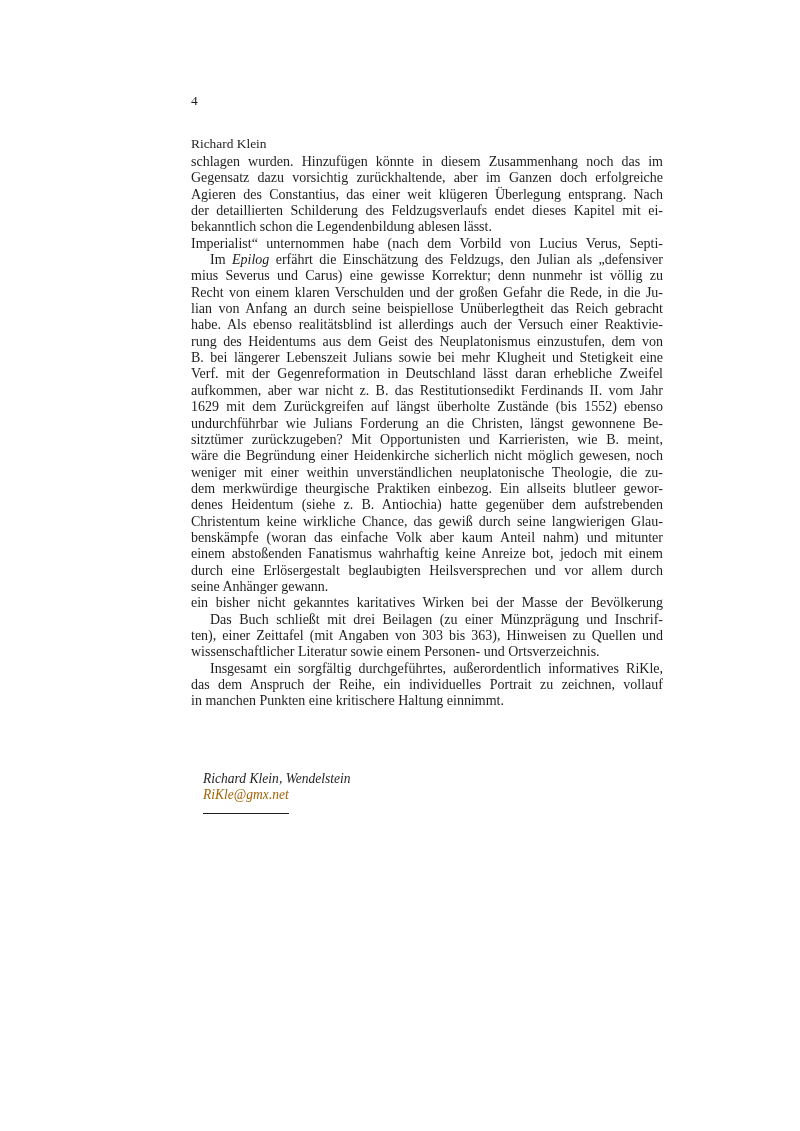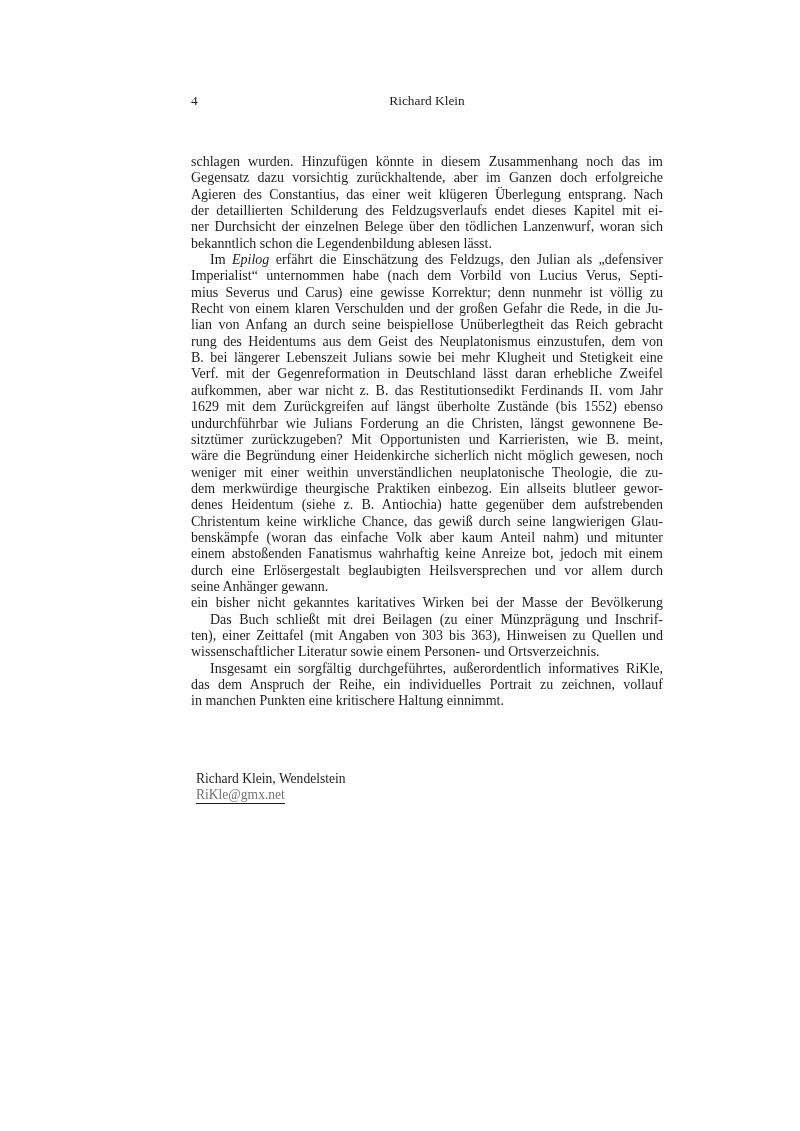--- a/index.html
+++ b/index.html
@@ -33,21 +33,22 @@
     }
     .running-head .page-num {
       position: absolute;
       left: 0;
       top: 0;
     }
     .running-head .running-title {
       position: absolute;
       left: 0;
       right: 0;
-      text-align: center;
+      text-align: left;
+      margin-top: 43px;
     }
     .body-text {
       position: absolute;
       top: 154px;
       left: 0;
       width: 472px;
       font-family: "Liberation Serif", serif;
       font-size: 14px;
       line-height: 16.35px;
     }
@@ -64,64 +65,65 @@
     }
     .line.indent {
       padding-left: 19px;
     }
     .line em {
       font-style: italic;
     }
     .signature {
       position: absolute;
       top: 771px;
-      left: 5px;
+      left: 12px;
       width: 472px;
       font-family: "Liberation Serif", serif;
       font-size: 13.55px;
       line-height: 16.35px;
+      font-style: italic;
     }
     .signature .sig-line {
       display: block;
       white-space: nowrap;
     }
     .signature a {
-      color: #737373;
+      color: #a16207;
       text-decoration: none;
       border-bottom: 1px solid #1e1e1e;
-      padding-bottom: 1px;
+      padding-bottom: 11px;
     }
   </style>
 </head>
 <body>
 
 <div class="page">
 
   <div class="running-head">
     <span class="page-num">4</span>
     <span class="running-title">Richard Klein</span>
   </div>
 
   <div class="body-text">
 
     <div>
       <span class="line">schlagen wurden. Hinzufügen könnte in diesem Zusammenhang noch das im</span>
       <span class="line">Gegensatz dazu vorsichtig zurückhaltende, aber im Ganzen doch erfolgreiche</span>
       <span class="line">Agieren des Constantius, das einer weit klügeren Überlegung entsprang. Nach</span>
       <span class="line">der detaillierten Schilderung des Feldzugsverlaufs endet dieses Kapitel mit ei-</span>
-      <span class="line">ner Durchsicht der einzelnen Belege über den tödlichen Lanzenwurf, woran sich</span>
       <span class="line last">bekanntlich schon die Legendenbildung ablesen lässt.</span>
     </div>
 
     <div>
+      <span class="line">Imperialist“ unternommen habe (nach dem Vorbild von Lucius Verus, Septi-</span>
       <span class="line indent"><span>Im </span><em>Epilog</em><span> erfährt die Einschätzung des Feldzugs, den Julian als „defensiver</span></span>
-      <span class="line">Imperialist“ unternommen habe (nach dem Vorbild von Lucius Verus, Septi-</span>
       <span class="line">mius Severus und Carus) eine gewisse Korrektur; denn nunmehr ist völlig zu</span>
       <span class="line">Recht von einem klaren Verschulden und der großen Gefahr die Rede, in die Ju-</span>
       <span class="line">lian von Anfang an durch seine beispiellose Unüberlegtheit das Reich gebracht</span>
+      <span class="line">habe. Als ebenso realitätsblind ist allerdings auch der Versuch einer Reaktivie-</span>
       <span class="line">rung des Heidentums aus dem Geist des Neuplatonismus einzustufen, dem von</span>
       <span class="line">B. bei längerer Lebenszeit Julians sowie bei mehr Klugheit und Stetigkeit eine</span>
       <span class="line">Verf. mit der Gegenreformation in Deutschland lässt daran erhebliche Zweifel</span>
       <span class="line">aufkommen, aber war nicht z. B. das Restitutionsedikt Ferdinands II. vom Jahr</span>
       <span class="line">1629 mit dem Zurückgreifen auf längst überholte Zustände (bis 1552) ebenso</span>
       <span class="line">undurchführbar wie Julians Forderung an die Christen, längst gewonnene Be-</span>
       <span class="line">sitztümer zurückzugeben? Mit Opportunisten und Karrieristen, wie B. meint,</span>
       <span class="line">wäre die Begründung einer Heidenkirche sicherlich nicht möglich gewesen, noch</span>
       <span class="line">weniger mit einer weithin unverständlichen neuplatonische Theologie, die zu-</span>
       <span class="line">dem merkwürdige theurgische Praktiken einbezog. Ein allseits blutleer gewor-</span>

